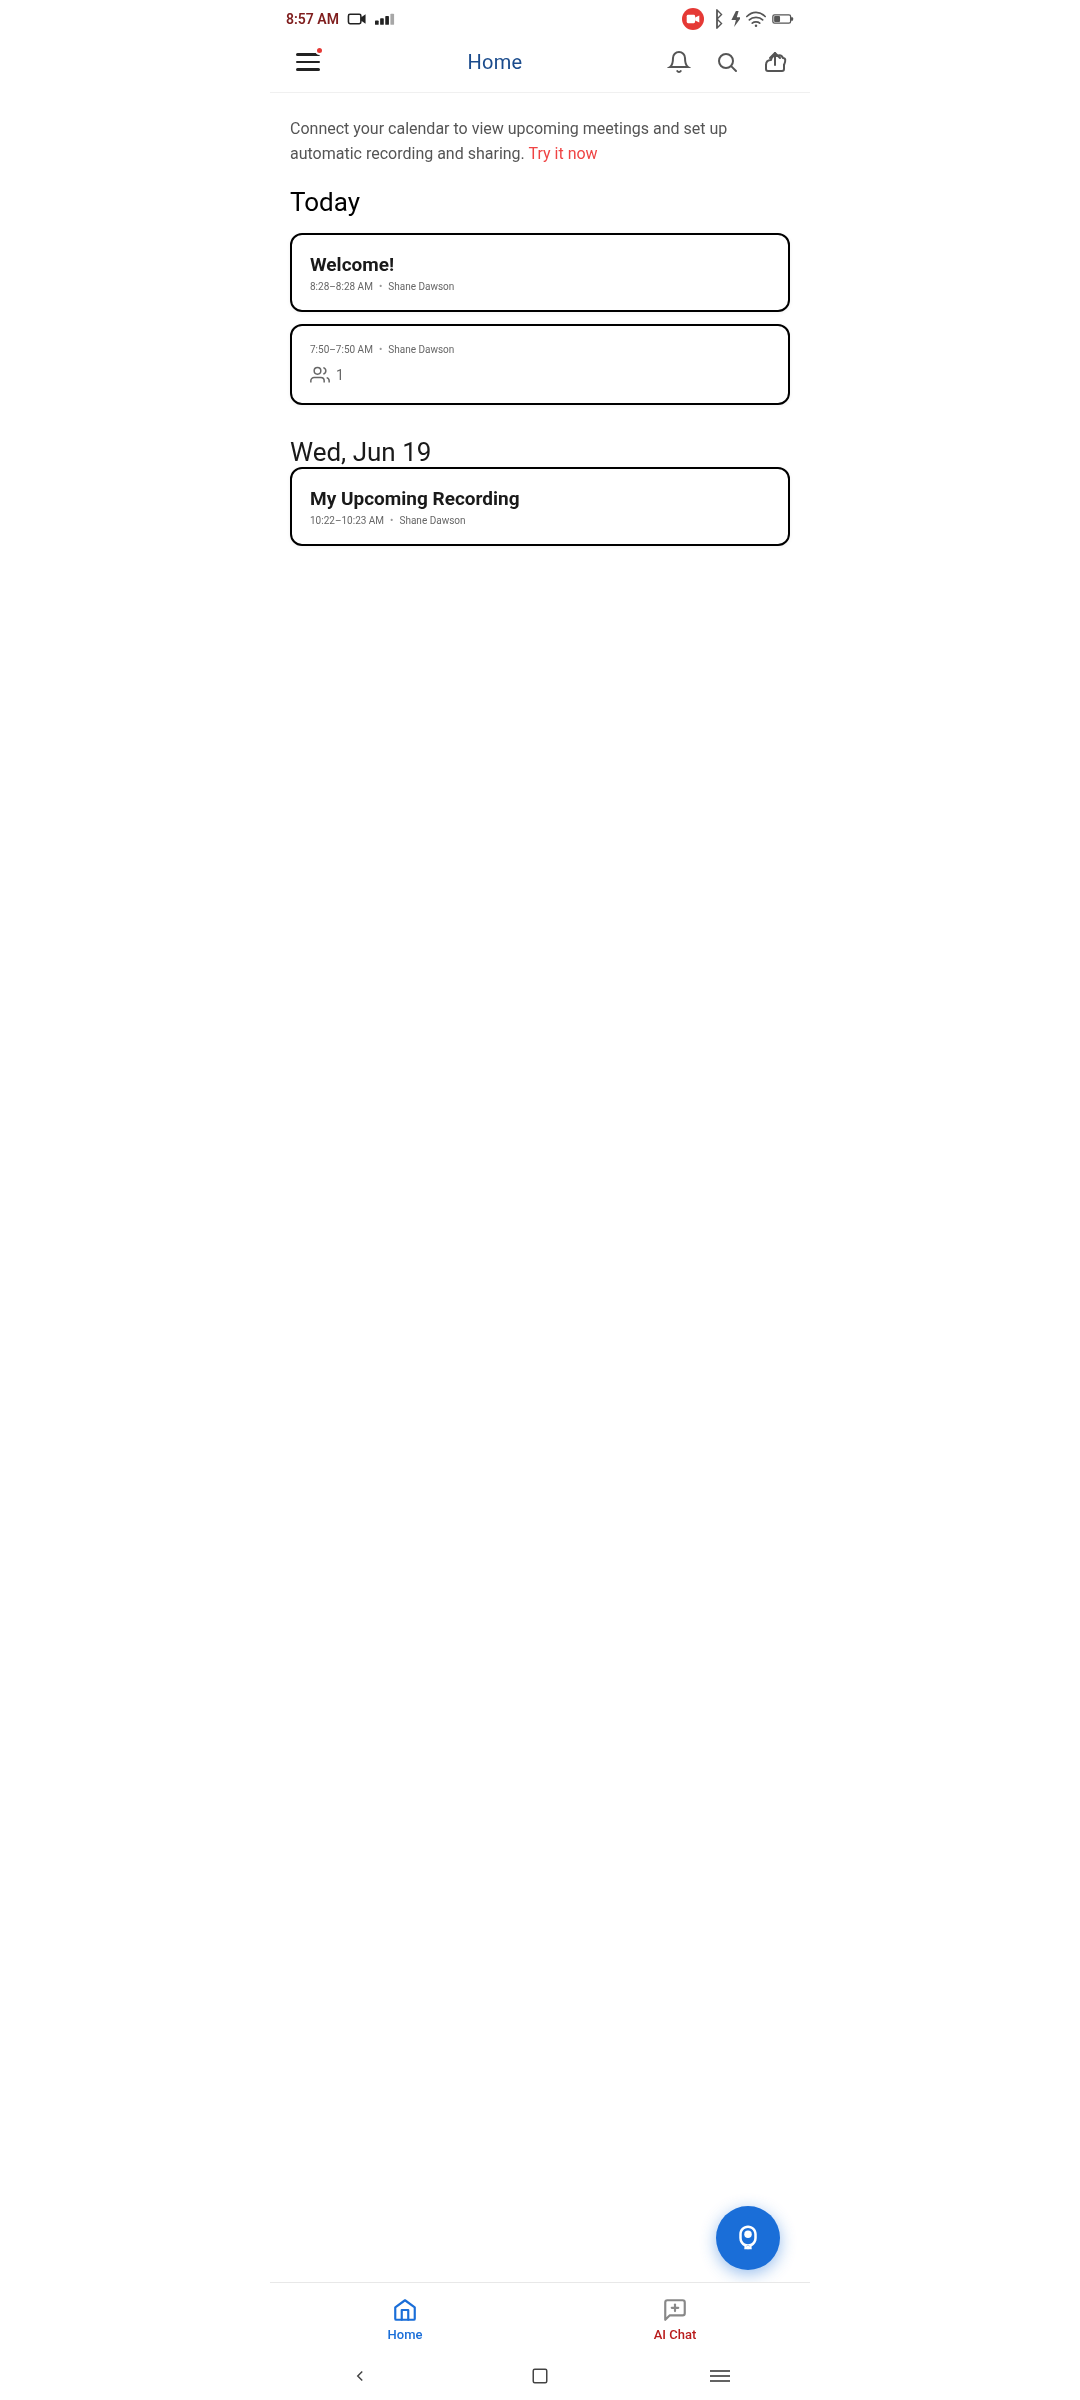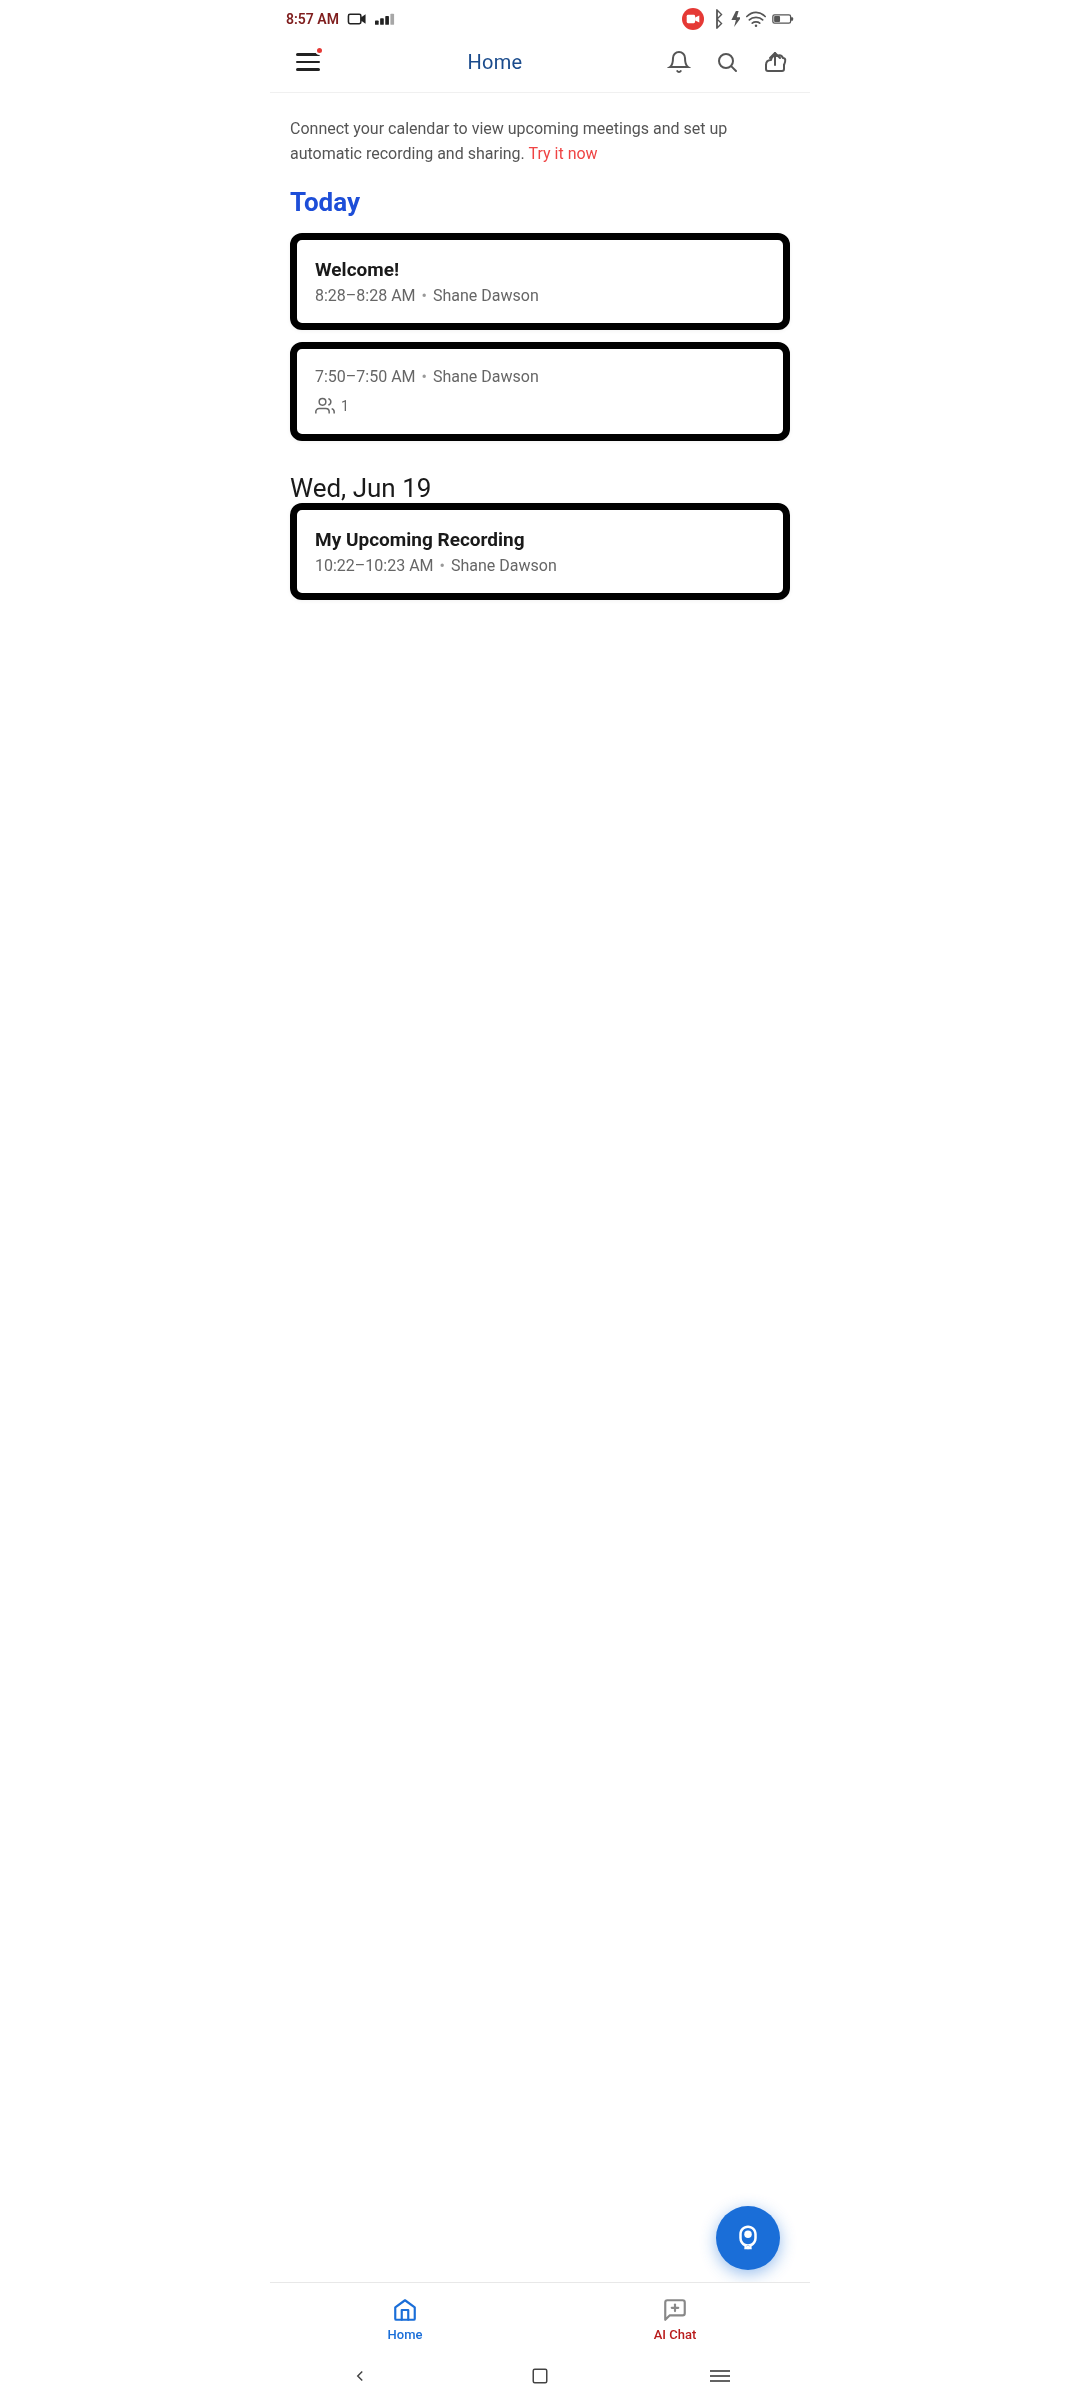--- a/index.html
+++ b/index.html
@@ -142,43 +142,43 @@
     }
     .calendar-text a {
       color: #ef4444;
       text-decoration: none;
     }
 
     
     .today-section { margin-bottom: 32px; }
     .today-title {
       font-size: 26px;
-      font-weight: 700;
-      color: #1d4ed8;
+      font-weight: 400;
+      color: #000000;
       margin-bottom: 16px;
     }
 
     
     .meeting-card {
       background: #fff;
-      border: 7px solid #000000;
+      border: 2px solid #000000;
       border-radius: 12px;
       padding: 18px 18px 18px;
       margin-bottom: 12px;
       cursor: pointer;
       box-shadow: 0 1px 4px rgba(0,0,0,0.05);
     }
     .meeting-title {
       font-size: 19px;
       font-weight: 700;
       color: #1a1a1a;
       margin-bottom: 5px;
     }
     .meeting-meta {
-      font-size: 16px;
+      font-size: 10px;
       color: #666;
       display: flex;
       align-items: center;
       gap: 6px;
     }
     .meeting-meta .dot { color: #999; }
     .meeting-footer {
       display: flex;
       align-items: center;
       gap: 6px;

